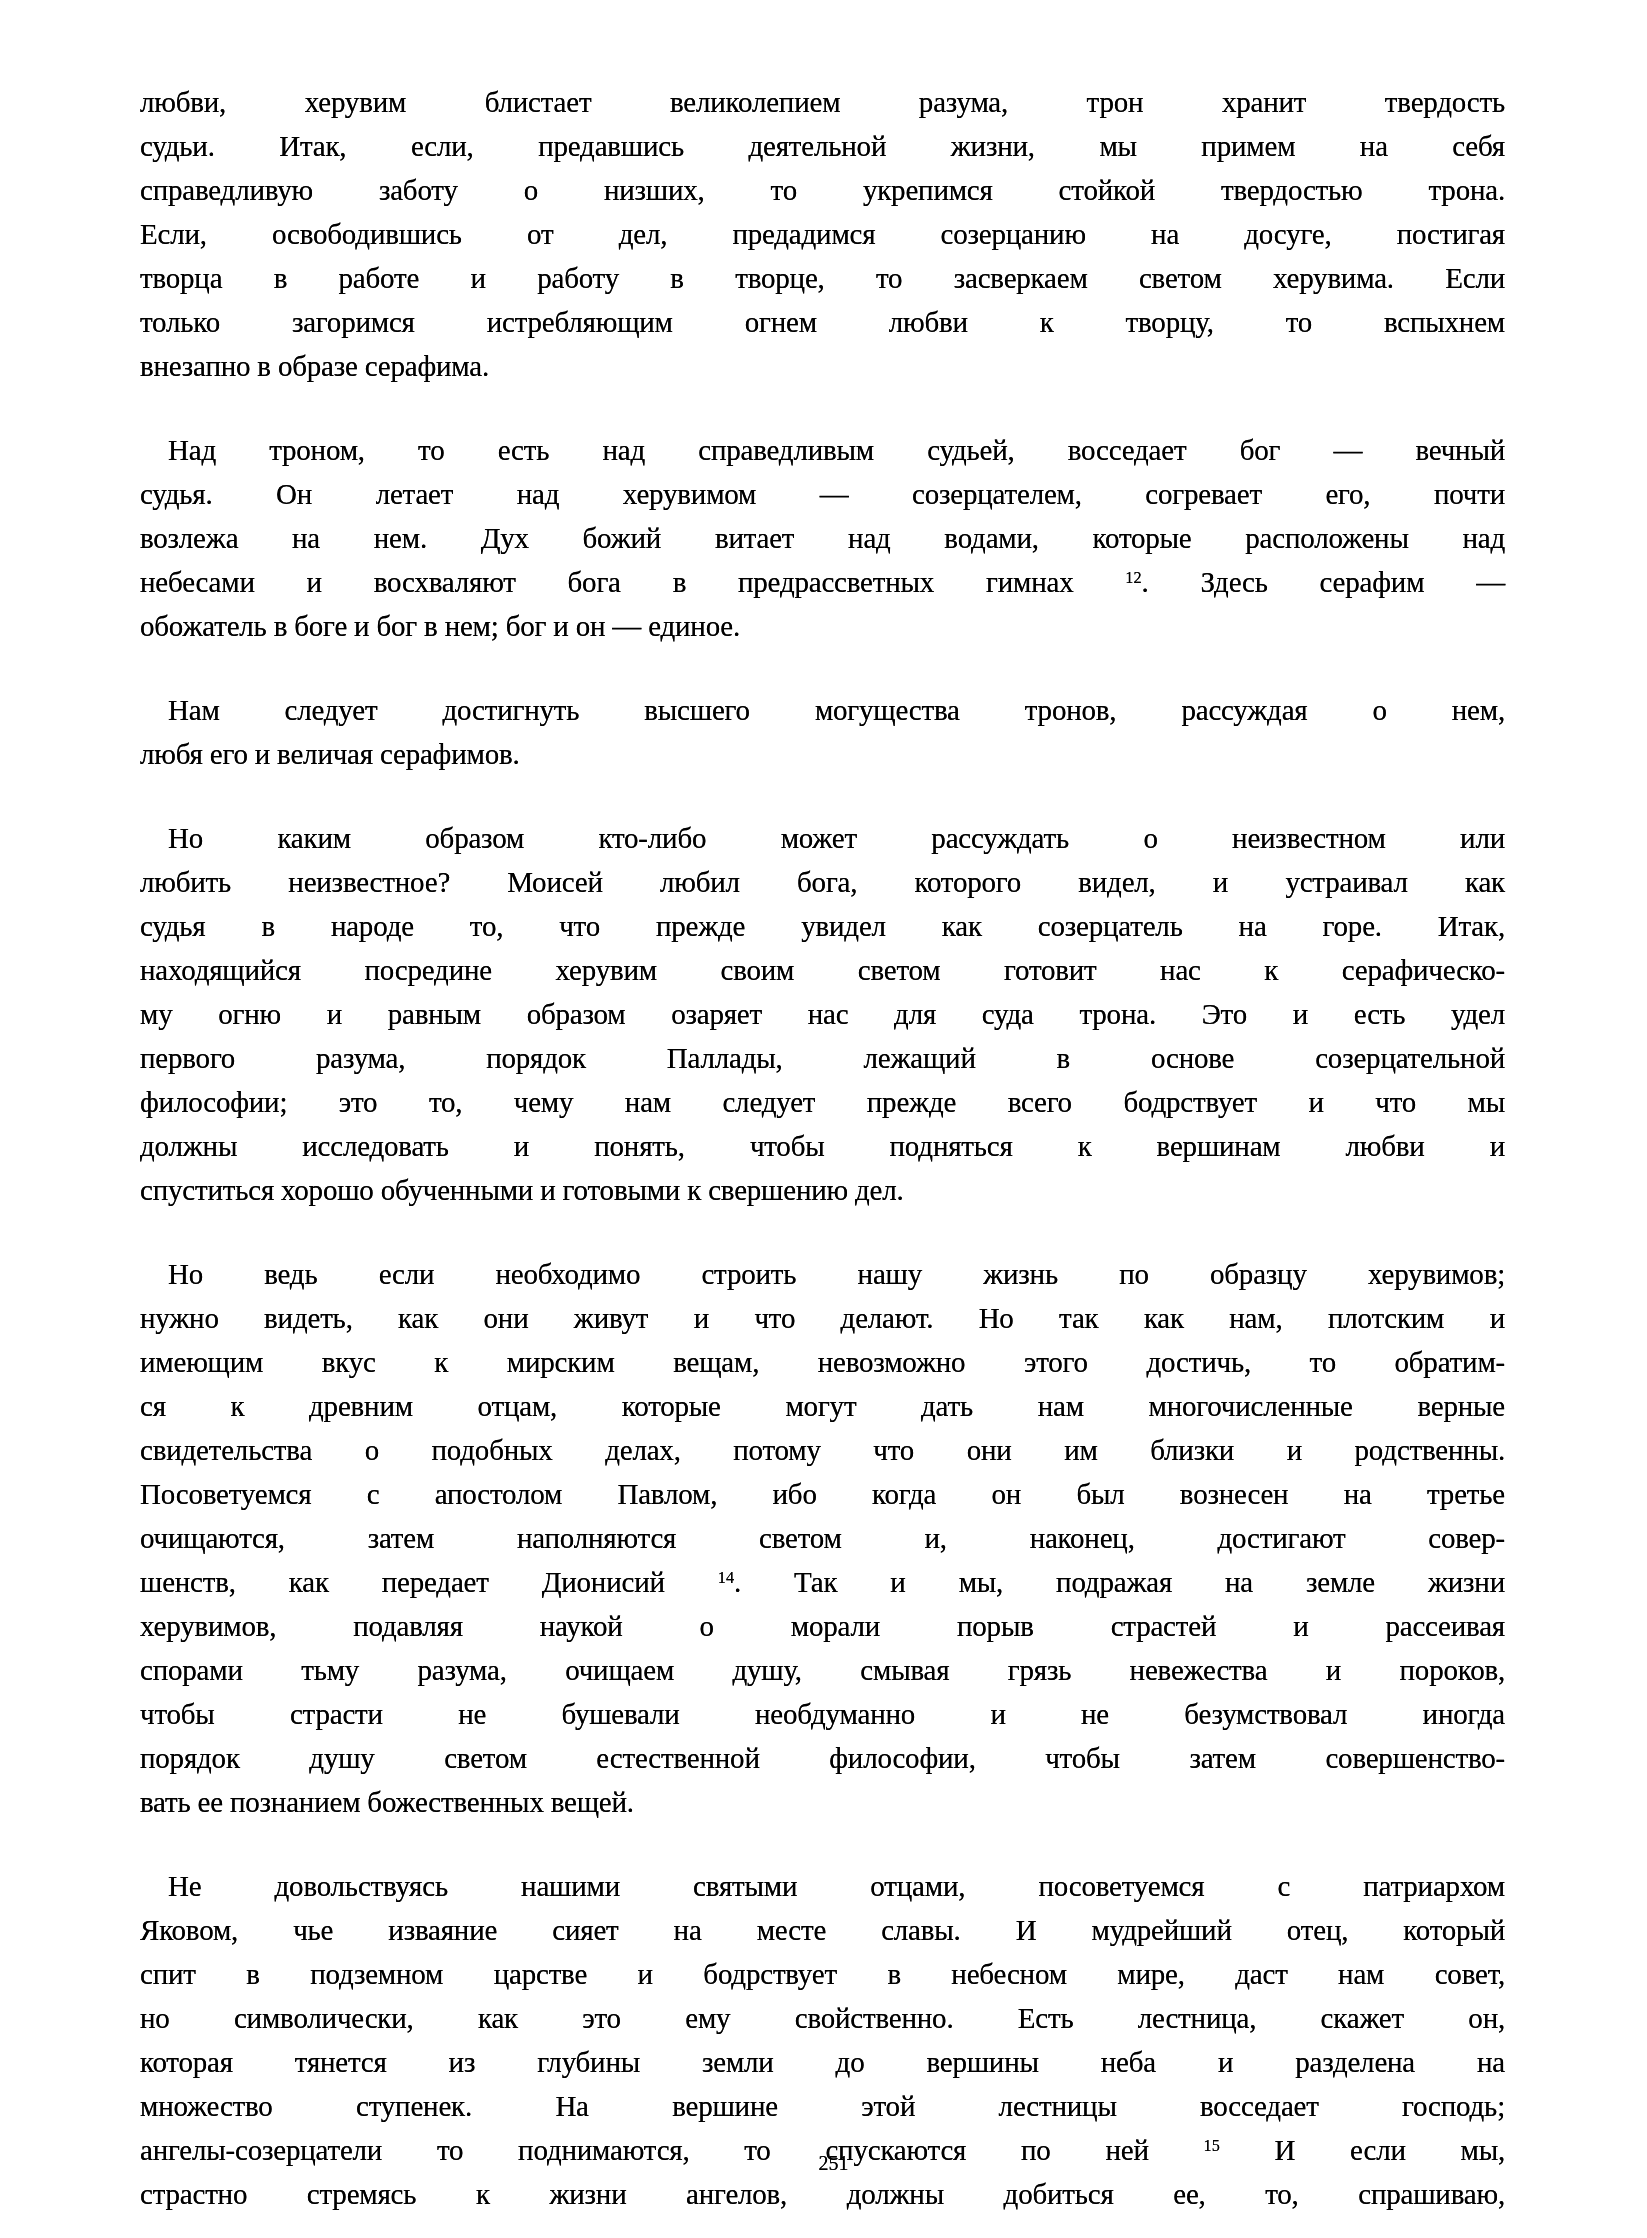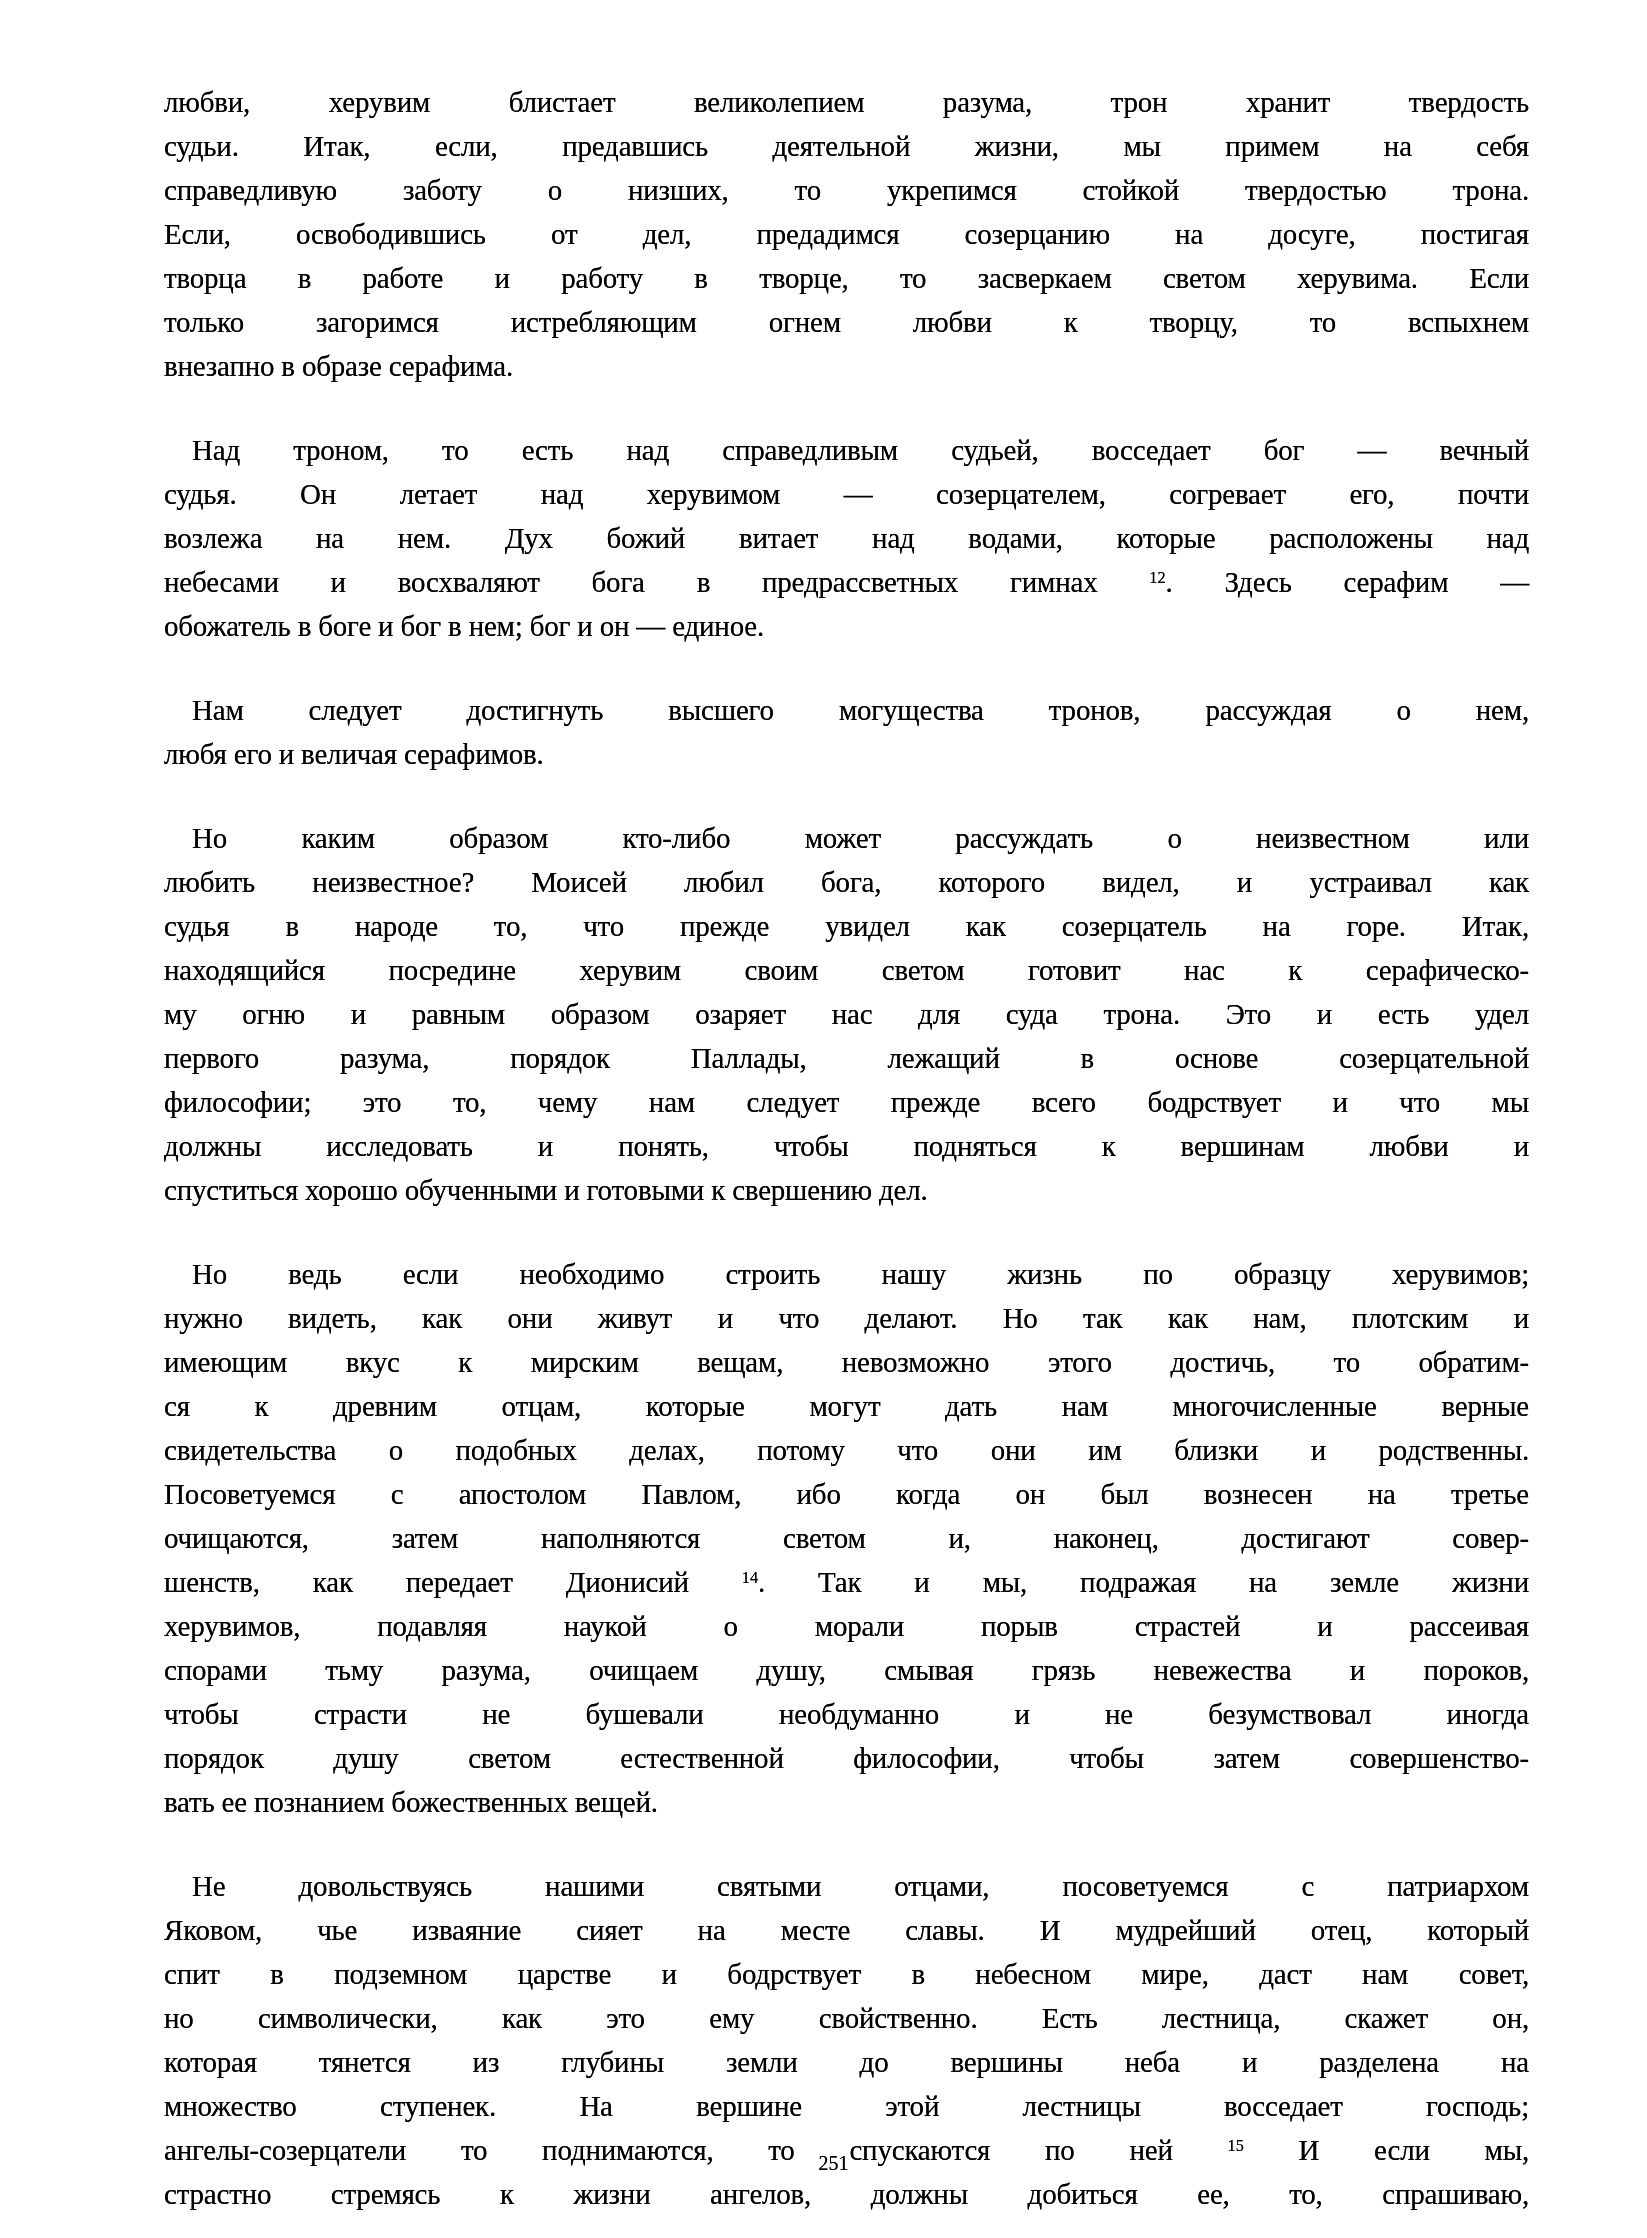--- a/index.html
+++ b/index.html
@@ -12,21 +12,21 @@
     background: #ffffff;
     position: relative;
     overflow: hidden;
   }
   .page {
     position: absolute;
     inset: 0;
   }
   .text-block {
     position: absolute;
-    left: 164px;
+    left: 140px;
     top: 80px;
     width: 1365px;
     font-family: "Liberation Serif", "DejaVu Serif", serif;
     font-size: 29px;
     line-height: 44px;
     font-weight: 400;
     color: #000000;
     letter-spacing: -0.2px;
     text-shadow: 0 0 0.4px rgba(0,0,0,0.85);
   }

